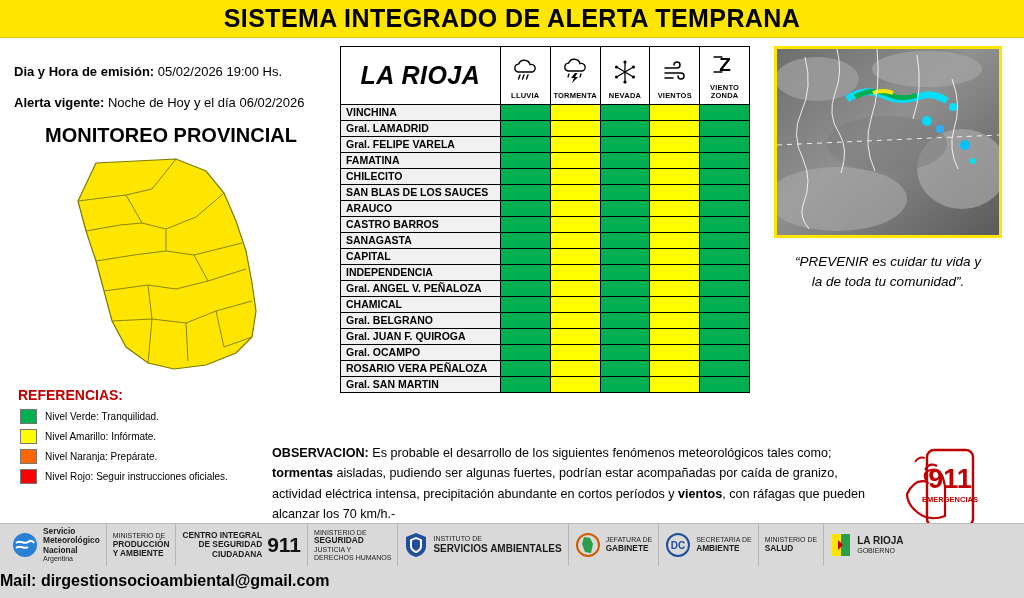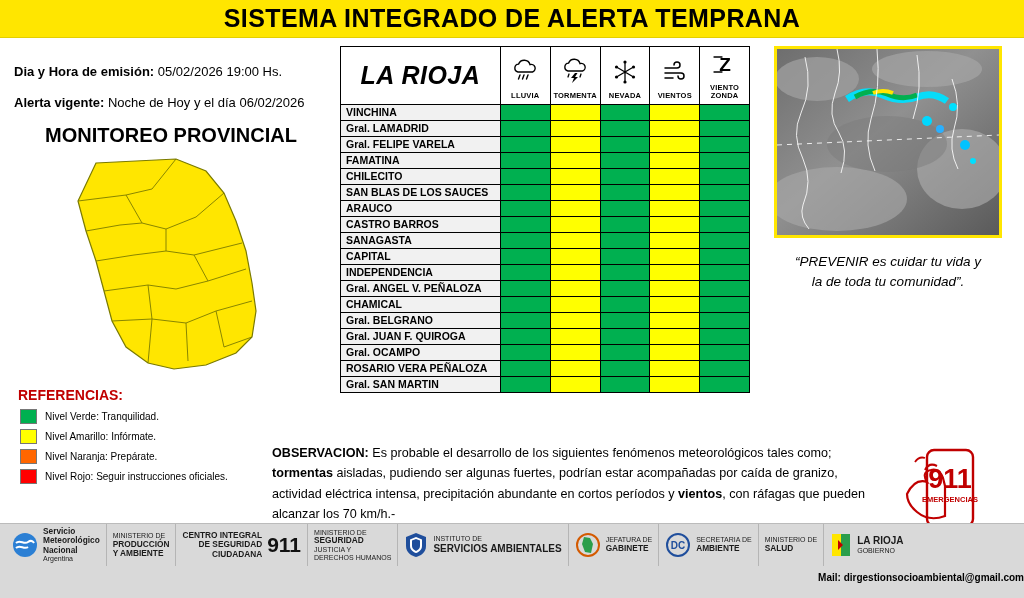--- a/index.html
+++ b/index.html
@@ -92,21 +92,21 @@
   .footer {
     position: absolute; bottom: 0; left: 0; width: 1024px; height: 75px;
     background: #d9d9d9; border-top: 1px solid #bbb;
   }
   .footer-strip { height: 45px; display:flex; padding: 0 6px; }
   .f-item { display:flex; align-items:center; padding: 0 6px; height: 42px; border-right:1px solid #b5b5b5;}
   .f-item:last-child { border-right: none; }
   .f-text { font-size: 8.3px; font-weight: bold; line-height: 1.12; color:#1b1b1b; }
   .f-text .small { font-size: 7px; font-weight: normal; }
   .mail {
-    text-align:right; font-size: 10px; font-weight: bold; padding-top: 3px; color:#000;
+    text-align:left; font-size: 16px; font-weight: bold; padding-top: 3px; color:#000;
   }
 </style>
 </head>
 <body>
 
 <div class="page">
 
   <div class="header">
     <div class="header-title">SISTEMA INTEGRADO DE ALERTA TEMPRANA</div>
   </div>

